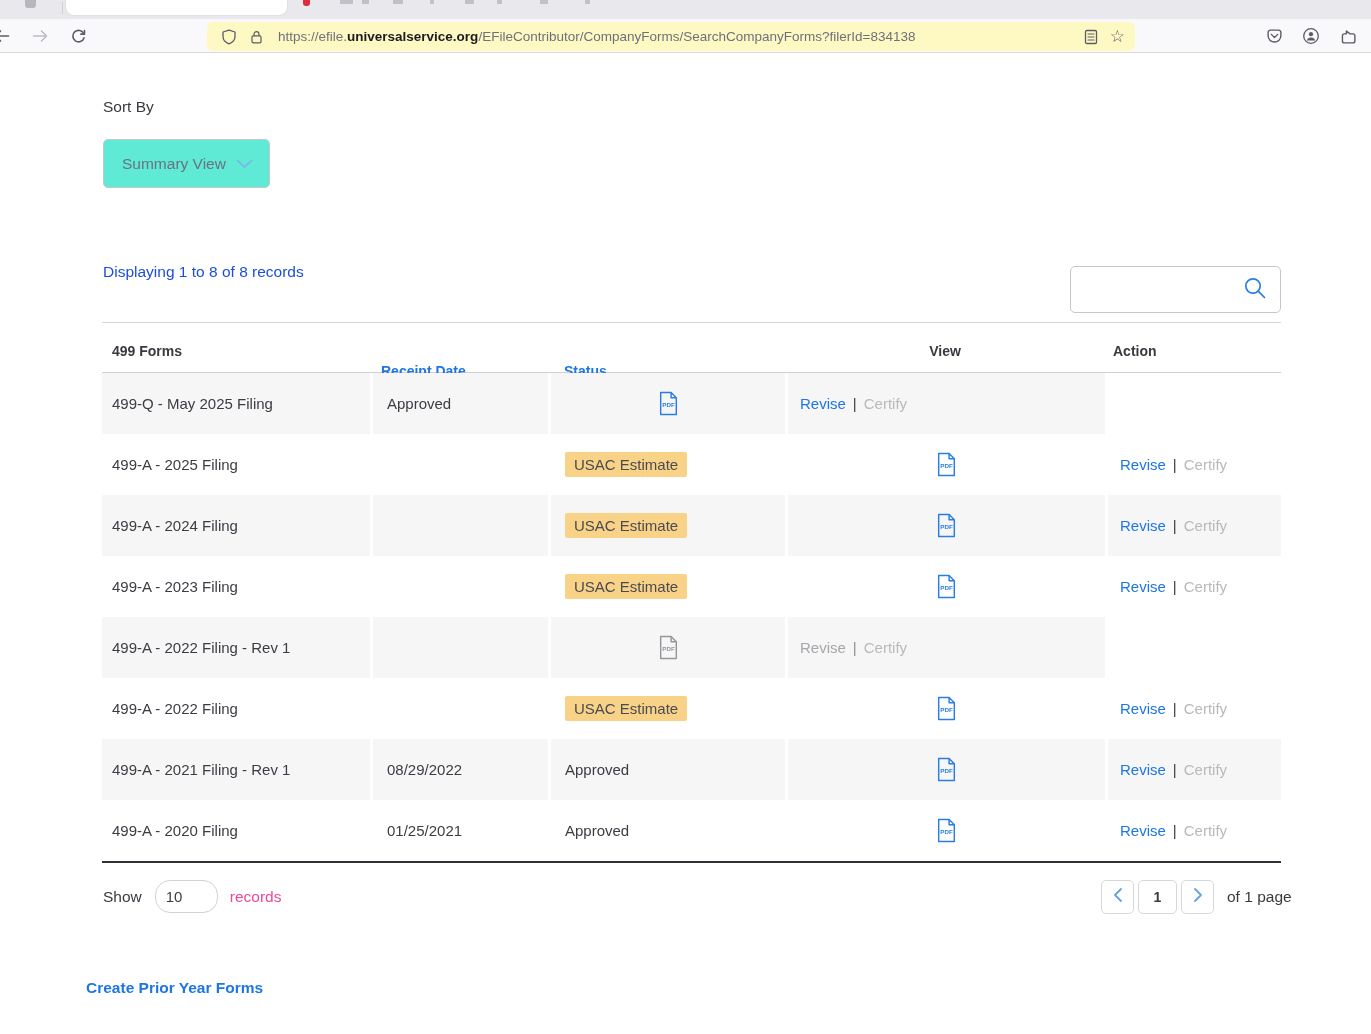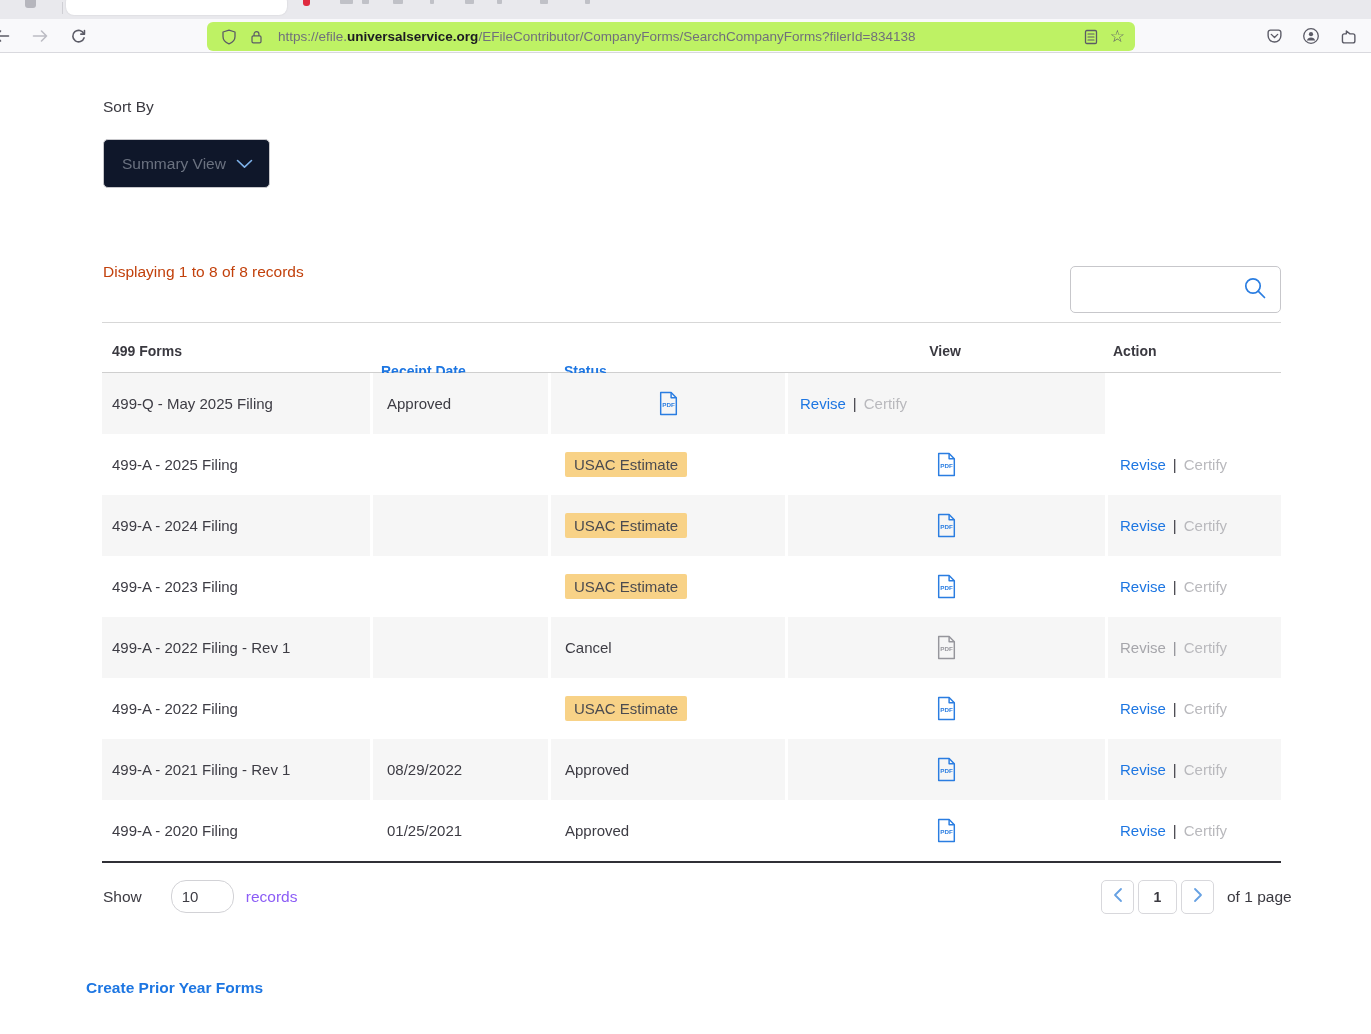--- a/index.html
+++ b/index.html
@@ -15,38 +15,38 @@
   .tab-reddot { position:absolute; left:303px; top:0; width:7px; height:6px; background:#df2a3f; border-radius:0 0 3px 3px; }
   .tab-dash { position:absolute; top:0; height:4px; background:#9fa0a8; opacity:.55; border-radius:0 0 1px 1px; }
 
   .navbar { position:absolute; left:0; top:19px; width:1371px; height:34px; background:#f9f9fb; border-bottom:1px solid #d9d9de; }
   .navbtn { position:absolute; top:7px; width:20px; height:20px; color:#5b5b66; display:flex; align-items:center; justify-content:center; }
   .navbtn svg { display:block; }
   .nav-back { left:-9px; }
   .nav-fwd  { left:30px; color:#bcbcc4; }
   .nav-reload { left:68px; }
 
-  .urlbar { position:absolute; left:207px; top:3px; width:928px; height:29px; background:#bef264; border-radius:6px; display:flex; align-items:center; padding:0 10px 0 14px; }
+  .urlbar { position:absolute; left:207px; top:3px; width:928px; height:29px; background:#fef9c3; border-radius:6px; display:flex; align-items:center; padding:0 10px 0 14px; }
   .urlbar .uicon { color:#5b5b66; display:flex; align-items:center; margin-right:12px; }
   .urltext { font-size:13.5px; color:#70707b; white-space:nowrap; flex:1 1 auto; overflow:hidden; margin-left:2px; }
   .urltext .domain { color:#1c1b22; font-weight:700; }
   .url-right { display:flex; align-items:center; gap:12px; color:#5b5b66; }
   .star-glyph { font-size:17px; line-height:1; color:#5b5b66; }
 
   .chrome-right { position:absolute; right:13px; top:7px; display:flex; gap:17px; color:#5b5b66; }
   .chrome-right .cicon { width:20px; height:20px; display:flex; align-items:center; justify-content:center; }
 
   
   .content { position:absolute; left:0; top:53px; width:1371px; height:981px; background:#fff; }
 
   .sortby-label { position:absolute; left:103px; top:45px; font-size:15.5px; color:#3a3940; }
-  .sort-dropdown { position:absolute; left:103px; top:86px; width:167px; height:49px; background:#0f172a; border:1px solid #c7c7cb; border-radius:5px; display:flex; align-items:center; justify-content:space-between; padding:0 16px 0 18px; cursor:pointer; }
+  .sort-dropdown { position:absolute; left:103px; top:86px; width:167px; height:49px; background:#5eead4; border:1px solid #c7c7cb; border-radius:5px; display:flex; align-items:center; justify-content:space-between; padding:0 16px 0 18px; cursor:pointer; }
   .sort-dropdown .val { font-size:15.5px; color:#6b7280; }
 
-  .records-summary { position:absolute; left:103px; top:210px; font-size:15.5px; color:#c2410c; }
+  .records-summary { position:absolute; left:103px; top:210px; font-size:15.5px; color:#1d4ed8; }
 
   .searchbox { position:absolute; left:1070px; top:213px; width:211px; height:47px; border:1px solid #c7c7cb; border-radius:5px; background:#fff; display:flex; align-items:center; padding:0 12px 0 10px; }
   .searchbox input { flex:1; border:none; outline:none; font-size:15px; color:#3d3c44; background:transparent; min-width:0; }
 
   
   .ftable { position:absolute; left:102px; top:269px; width:1179px; border-top:1px solid #d7d7d7; border-bottom:2px solid #303036; }
   .thead, .trow { display:grid; grid-template-columns:268px 178px 237px 320px 176px; }
   .thead { height:50px; border-bottom:1px solid #cfcfcf; align-items:center; }
   .th { font-size:14px; font-weight:700; color:#3a3940; padding-left:10px; }
   .th.sortable { color:#1d76e2; cursor:pointer;margin-top:40px; }
@@ -72,22 +72,22 @@
   .act-revise { color:#1d76e2; cursor:pointer; text-decoration:none; }
   .act-sep { color:#3d3c44; margin:0 7px; }
   .act-certify { color:#b9b9bd; cursor:default; text-decoration:none; }
   .c-action.disabled .act-revise { color:#a6a6ab; cursor:default; }
   .c-action.disabled .act-sep { color:#8f8f95; }
   .c-action.disabled .act-certify { color:#b9b9bd; }
 
   
   .show-group { position:absolute; left:103px; top:827px; display:flex; align-items:center; }
   .show-label { font-size:15.5px; color:#3a3940; }
-  .pagesize-input { margin-left:29px; width:63px; height:33px; border:1px solid #d2d2d6; border-radius:15px; font-size:15px; color:#3d3c44; padding-left:10px; outline:none; }
-  .records-label { margin-left:12px; font-size:15.5px; color:#8b5cf6; }
+  .pagesize-input { margin-left:13px; width:63px; height:33px; border:1px solid #d2d2d6; border-radius:15px; font-size:15px; color:#3d3c44; padding-left:10px; outline:none; }
+  .records-label { margin-left:12px; font-size:15.5px; color:#ec4899; }
 
   .pager { position:absolute; left:1101px; top:827px; display:flex; align-items:center; }
   .pagebtn { width:33px; height:34px; background:#fff; border:1px solid #d8d8dc; border-radius:5px; display:flex; align-items:center; justify-content:center; color:#66a1e3; cursor:pointer; }
   .pagenum { width:39px; height:34px; margin:0 4px; background:#fff; border:1px solid #d8d8dc; border-radius:5px; display:flex; align-items:center; justify-content:center; font-size:14px; font-weight:700; color:#3a3940; }
   .of-pages { margin-left:13px; font-size:15.5px; color:#3a3940; }
 
   .create-link { position:absolute; left:86px; top:926px; font-size:15.5px; font-weight:600; color:#1d76e2; cursor:pointer; text-decoration:none; }
 </style>
 </head>
 <body>
@@ -290,23 +290,20 @@
         <div class="cell c-action">
             <a class="act-revise">Revise</a>
             <span class="act-sep">|</span>
             <a class="act-certify">Certify</a>
           </div>
       </div>
 
       <div class="trow odd">
         <div class="cell c-form">499-A - 2022 Filing - Rev 1</div>
         <div class="cell c-date"></div>
-        <div class="cell c-status">
-            <span>Cancel</span>
-          </div>
         <div class="cell c-view">
           <span class="pdf-link disabled">
               <svg width="21" height="25" viewBox="0 0 20 24">
                 <path d="M2.5 1.5h10l5 5v16h-15Z" fill="none" stroke="currentColor" stroke-width="1.4" stroke-linejoin="round"></path>
                 <path d="M12.5 1.5v5h5" fill="none" stroke="currentColor" stroke-width="1.4" stroke-linejoin="round"></path>
                 <text x="10" y="15" text-anchor="middle" font-size="6" font-weight="bold" fill="currentColor" font-family="Liberation Sans, sans-serif">PDF</text>
               </svg>
             </span>
         </div>
         <div class="cell c-action disabled">

